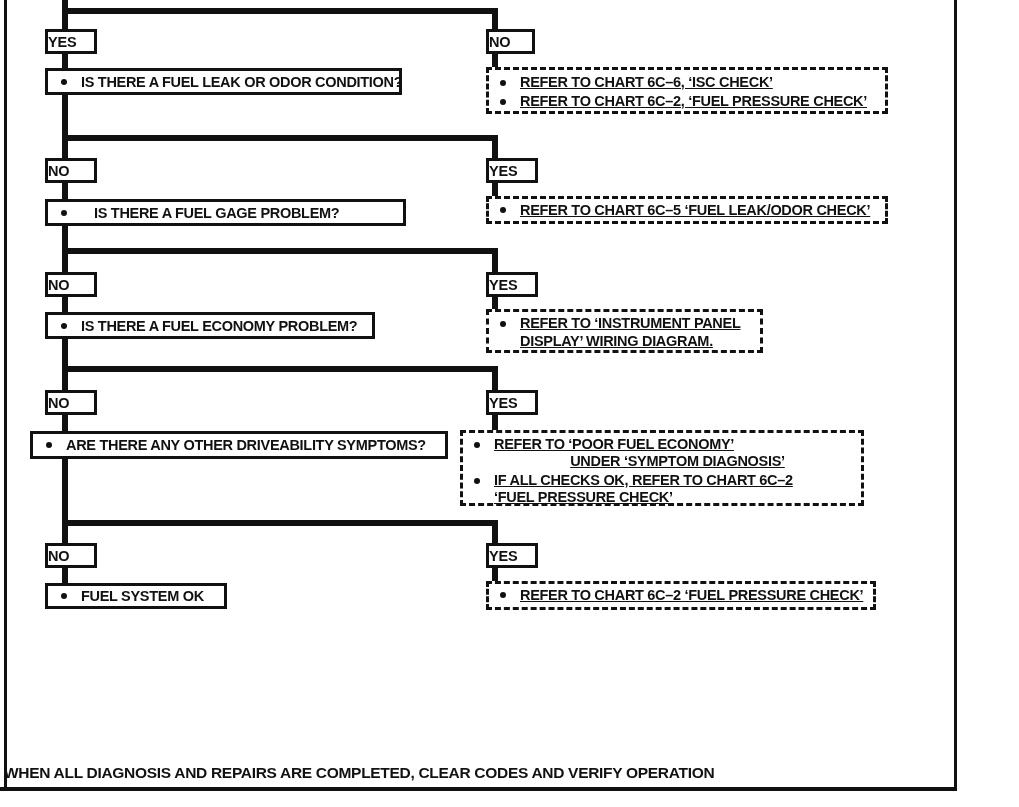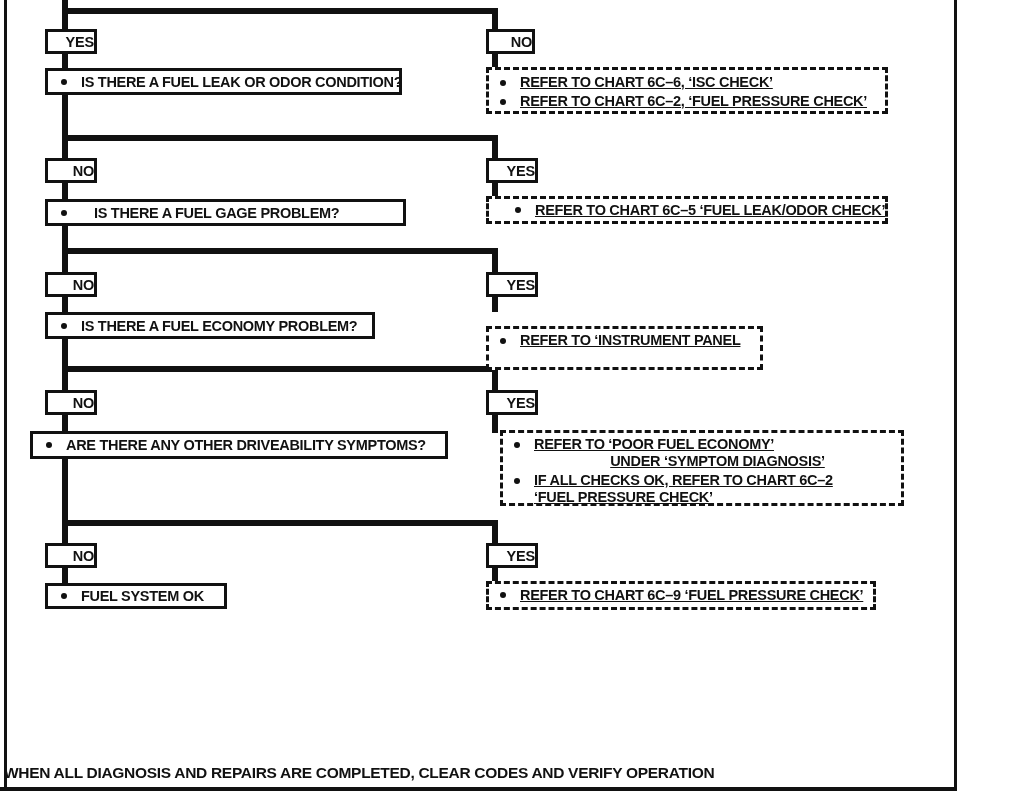--- a/index.html
+++ b/index.html
@@ -3,21 +3,21 @@
 <meta charset="utf-8">
 <style>
   html,body{margin:0;padding:0;background:#ffffff;}
   .canvas{
     position:relative;width:1019px;height:807px;background:#ffffff;
     font-family:"Liberation Sans",sans-serif;color:#111111;overflow:hidden;
   }
   .line{position:absolute;background:#111111;}
   .lbl{
     position:absolute;width:52px;height:25px;border:3px solid #111111;background:#ffffff;
-    display:flex;align-items:center;justify-content:flex-end;
+    display:flex;align-items:center;justify-content:flex-start;
     font-size:14.5px;font-weight:700;letter-spacing:-0.2px;box-sizing:border-box;
   }
   .qbox{
     position:absolute;border:3px solid #111111;background:#ffffff;box-sizing:border-box;
     display:flex;align-items:center;padding-left:13px;
     font-size:14.5px;font-weight:700;letter-spacing:-0.3px;white-space:nowrap;
   }
   .qbox .qtext{margin-left:14px;}
   .dot{width:6px;height:6px;border-radius:50%;background:#111111;flex:none;display:inline-block;}
   .dbox{
@@ -72,64 +72,65 @@
   <div class="lbl" style="left:45px;top:158px;">
       <span>NO</span>
     </div>
   <div class="lbl" style="left:486px;top:158px;">
       <span>YES</span>
     </div>
   <div class="qbox" style="left:45px;top:199px;width:361px;height:27px;gap:13px;">
     <span class="dot"></span>
     <span class="qtext">IS THERE A FUEL GAGE PROBLEM?</span>
   </div>
-  <div class="dbox" style="left:486px;top:196px;width:402px;height:28px;padding-left:15px;">
+  <div class="dbox" style="left:486px;top:196px;width:402px;height:28px;">
     <div class="rline" style="line-height:22px;"><span class="dot" style="top:8px;"></span><span>REFER TO CHART 6C–5 ‘FUEL LEAK/ODOR CHECK’</span></div>
   </div>
 
   <div class="lbl" style="left:45px;top:272px;">
       <span>NO</span>
     </div>
   <div class="lbl" style="left:486px;top:272px;">
       <span>YES</span>
     </div>
   <div class="qbox" style="left:45px;top:312px;width:330px;height:27px;">
     <span class="dot"></span>
     <span class="qtext">IS THERE A FUEL ECONOMY PROBLEM?</span>
   </div>
-  <div class="dbox" style="left:486px;top:326px;width:277px;height:44px;padding-top:2px;">
+  <div class="dbox" style="left:486px;top:309px;width:277px;height:44px;padding-top:2px;">
     <div class="rline" style="line-height:18px;"><span class="dot"></span><span>REFER TO ‘INSTRUMENT PANEL</span></div>
+    <div class="rline" style="line-height:18px;"><span>DISPLAY’ WIRING DIAGRAM.</span></div>
   </div>
 
   <div class="lbl" style="left:45px;top:390px;">
       <span>NO</span>
     </div>
   <div class="lbl" style="left:486px;top:390px;">
       <span>YES</span>
     </div>
   <div class="qbox" style="left:30px;top:431px;width:418px;height:28px;">
     <span class="dot"></span>
     <span class="qtext">ARE THERE ANY OTHER DRIVEABILITY SYMPTOMS?</span>
   </div>
-  <div class="dbox" style="left:500px;top:430px;width:404px;height:76px;padding-top:3px;">
+  <div class="dbox" style="left:460px;top:430px;width:404px;height:76px;padding-top:3px;">
     <div class="rline" style="line-height:17px;"><span class="dot" style="top:6px;"></span><span>REFER TO ‘POOR FUEL ECONOMY’</span></div>
     <div class="rline" style="line-height:17px;text-align:center;"><span>UNDER ‘SYMPTOM DIAGNOSIS’</span></div>
     <div class="rline" style="line-height:17px;margin-top:2px;"><span class="dot" style="top:6px;"></span><span>IF ALL CHECKS OK, REFER TO CHART 6C–2</span></div>
     <div class="rline" style="line-height:17px;"><span>‘FUEL PRESSURE CHECK’</span></div>
   </div>
 
   <div class="lbl" style="left:45px;top:543px;">
       <span>NO</span>
     </div>
   <div class="lbl" style="left:486px;top:543px;">
       <span>YES</span>
     </div>
   <div class="qbox" style="left:45px;top:583px;width:182px;height:26px;">
     <span class="dot"></span>
     <span class="qtext">FUEL SYSTEM  OK</span>
   </div>
   <div class="dbox" style="left:486px;top:581px;width:390px;height:29px;">
-    <div class="rline" style="line-height:23px;"><span class="dot" style="top:8px;"></span><span>REFER TO CHART 6C–9 ‘FUEL PRESSURE CHECK’</span></div>
+    <div class="rline" style="line-height:23px;"><span class="dot" style="top:8px;"></span><span>REFER TO CHART 6C–2 ‘FUEL PRESSURE CHECK’</span></div>
   </div>
 
   <div class="footer" style="left:4px;top:764px;width:951px;">WHEN ALL DIAGNOSIS AND REPAIRS ARE COMPLETED, CLEAR CODES AND VERIFY OPERATION</div>
 
 </div>
 
 </body></html>

